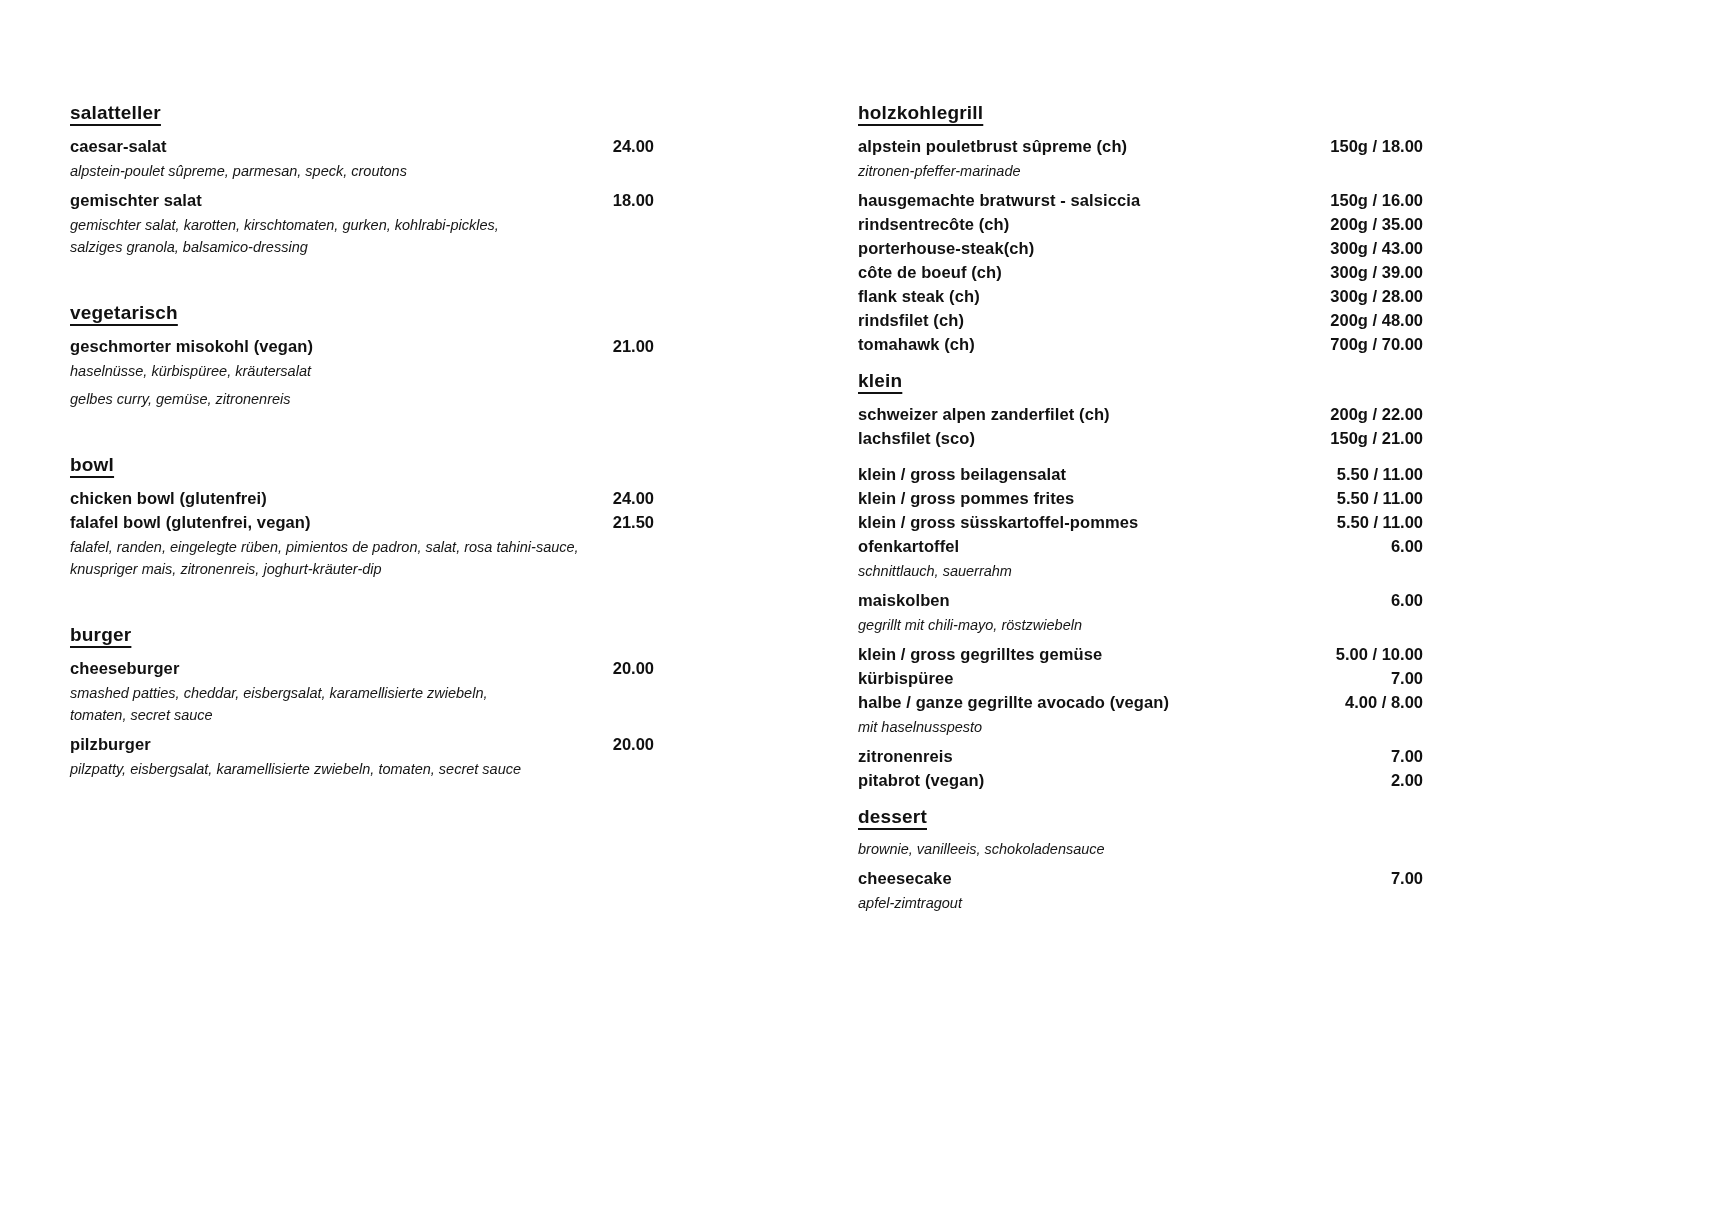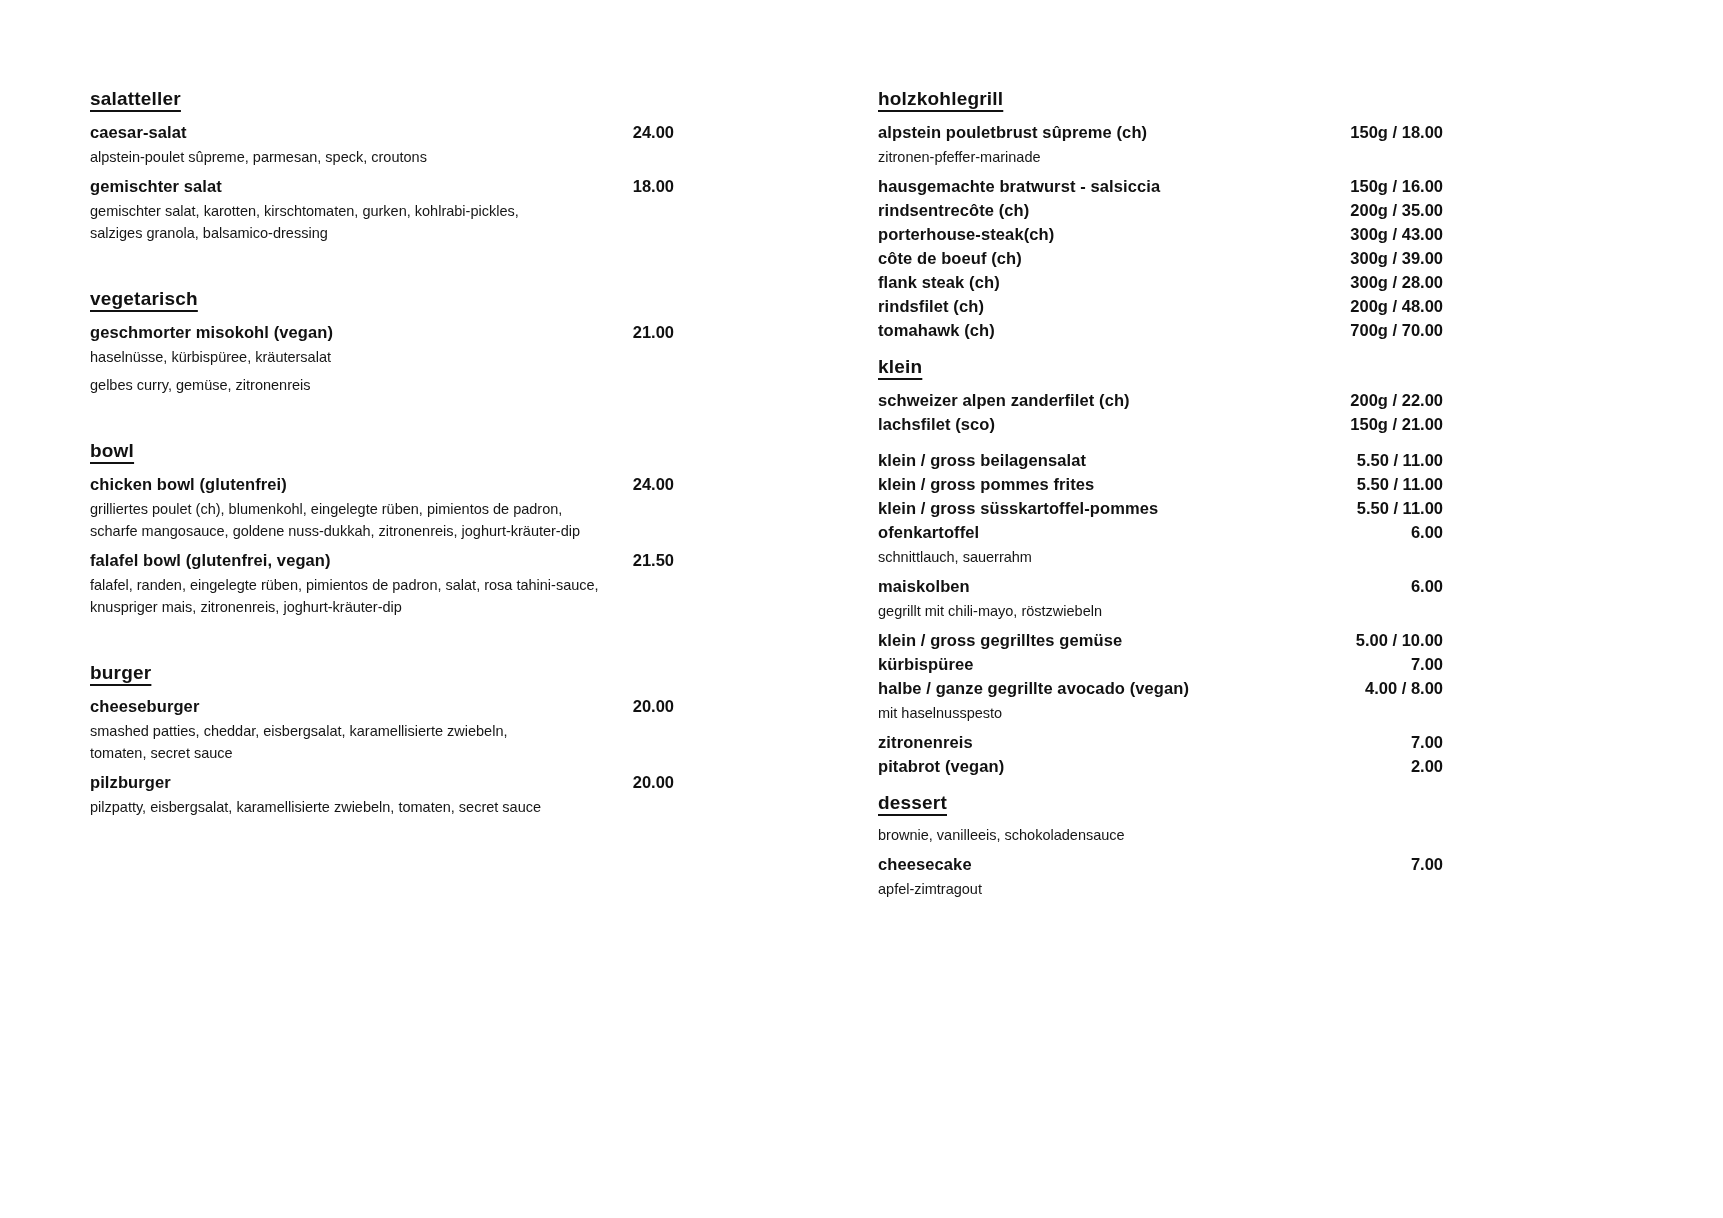--- a/index.html
+++ b/index.html
@@ -6,21 +6,22 @@
   html, body { background: #ffffff; }
   body {
     width: 1723px;
     min-height: 1218px;
     color: #111111;
     font-family: "Liberation Sans", sans-serif;
     -webkit-font-smoothing: antialiased;
   }
   .menu {
     display: flex;
-    padding: 86px 0 0 90px;
+    padding: 86px 0 0 70px;
+    margin-top: 14px;
   }
   .col { flex: 0 0 auto; }
   .col-left  { width: 584px; margin-right: 204px; }
   .col-right { width: 565px; }
 
   .section { display: block; }
   .col-left  .section + .section { margin-top: 42px; }
   .col-right .section + .section { margin-top: 12px; }
 
   .section-title {
@@ -56,20 +57,21 @@
     text-align: center;
   }
   .item-desc {
     font-size: 14.5px;
     font-weight: 400;
     line-height: 22px;
     margin-top: 2px;
     margin-bottom: 6px;
     white-space: pre-line;
     color: #161616;
+    font-style: italic;
   }
 </style>
 </head>
 <body>
 
 <main class="menu">
   <div class="col col-left">
       <section class="section">
         <h2 class="section-title">salatteller</h2>
         <div class="item">
@@ -101,22 +103,20 @@
           <p class="item-desc">gelbes curry, gemüse, zitronenreis</p>
         </div>
       </section>
       <section class="section">
         <h2 class="section-title">bowl</h2>
         <div class="item">
           <div class="item-row">
             <span class="item-name">chicken bowl (glutenfrei)</span>
             <span class="item-price">24.00</span>
           </div>
-          <p class="item-desc">grilliertes poulet (ch), blumenkohl, eingelegte rüben, pimientos de padron,
-scharfe mangosauce, goldene nuss-dukkah, zitronenreis, joghurt-kräuter-dip</p>
         </div>
         <div class="item">
           <div class="item-row">
             <span class="item-name">falafel bowl (glutenfrei, vegan)</span>
             <span class="item-price">21.50</span>
           </div>
           <p class="item-desc">falafel, randen, eingelegte rüben, pimientos de padron, salat, rosa tahini-sauce,
 knuspriger mais, zitronenreis, joghurt-kräuter-dip</p>
         </div>
       </section>

